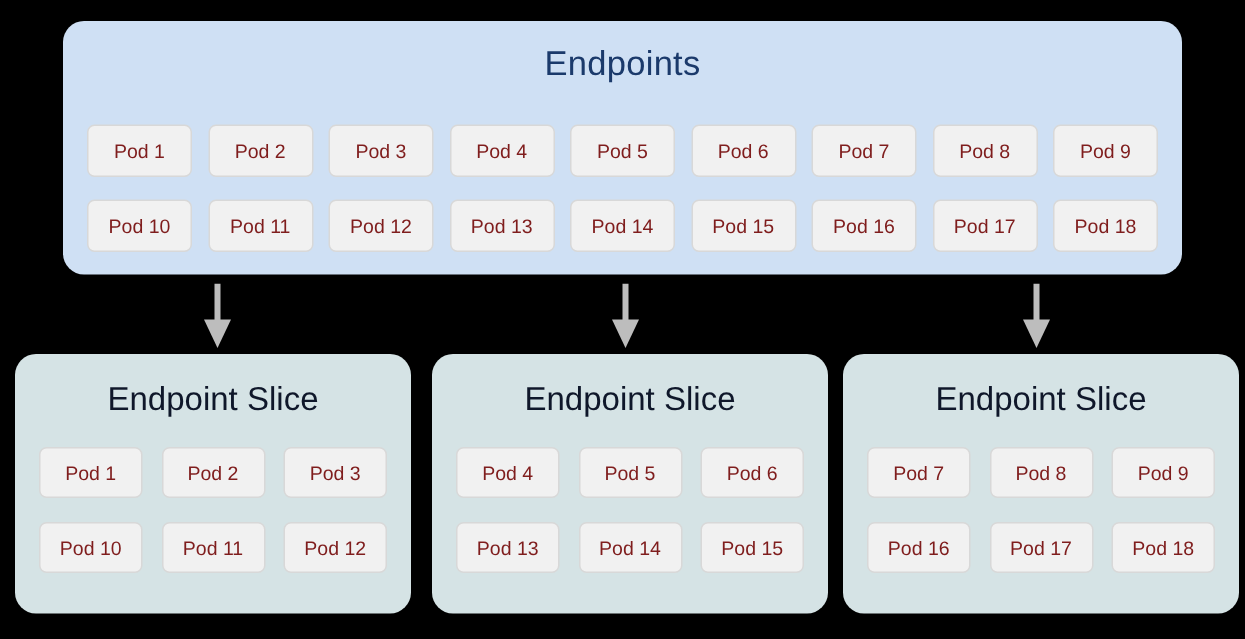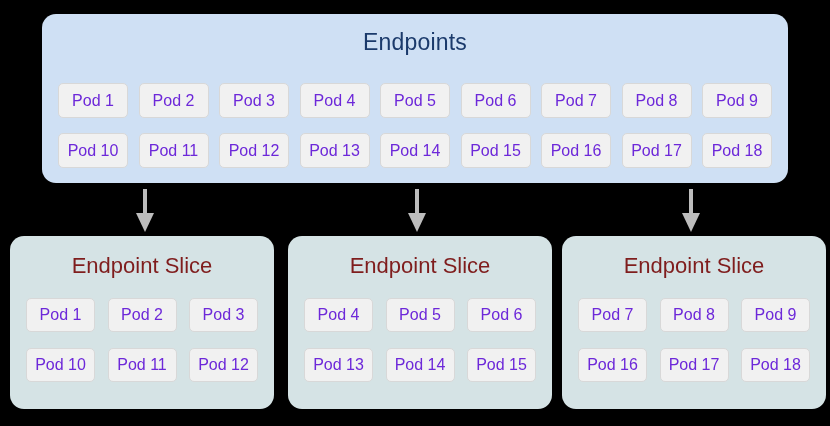--- a/index.html
+++ b/index.html
@@ -55,22 +55,22 @@
     justify-content: space-between;
     align-items: center;
   }
   .ep-row-1 { top: 69px; }
   .ep-row-2 { top: 119px; }
 
   .pod {
     background: #f1f1f1;
     border: 1px solid #d8d8d8;
     border-radius: 5px;
-    font-size: 16px;
-    color: #6d28d9;
+    font-size: 13px;
+    color: #7f1d1d;
     display: flex;
     align-items: center;
     justify-content: center;
     box-sizing: border-box;
   }
   .ep-row .pod {
     width: 70px;
     height: 35px;
   }
 
@@ -99,21 +99,21 @@
   .slice-2 { left: 288px; }
   .slice-3 { left: 562px; }
 
   .slice-title {
     position: absolute;
     left: 0;
     top: 16px;
     width: 100%;
     text-align: center;
     font-size: 22px;
-    color: #7f1d1d;
+    color: #0f172a;
     line-height: 27px;
   }
 
   .slice-row {
     position: absolute;
     left: 16px;
     width: 232px;
     height: 34px;
     display: flex;
     justify-content: space-between;

